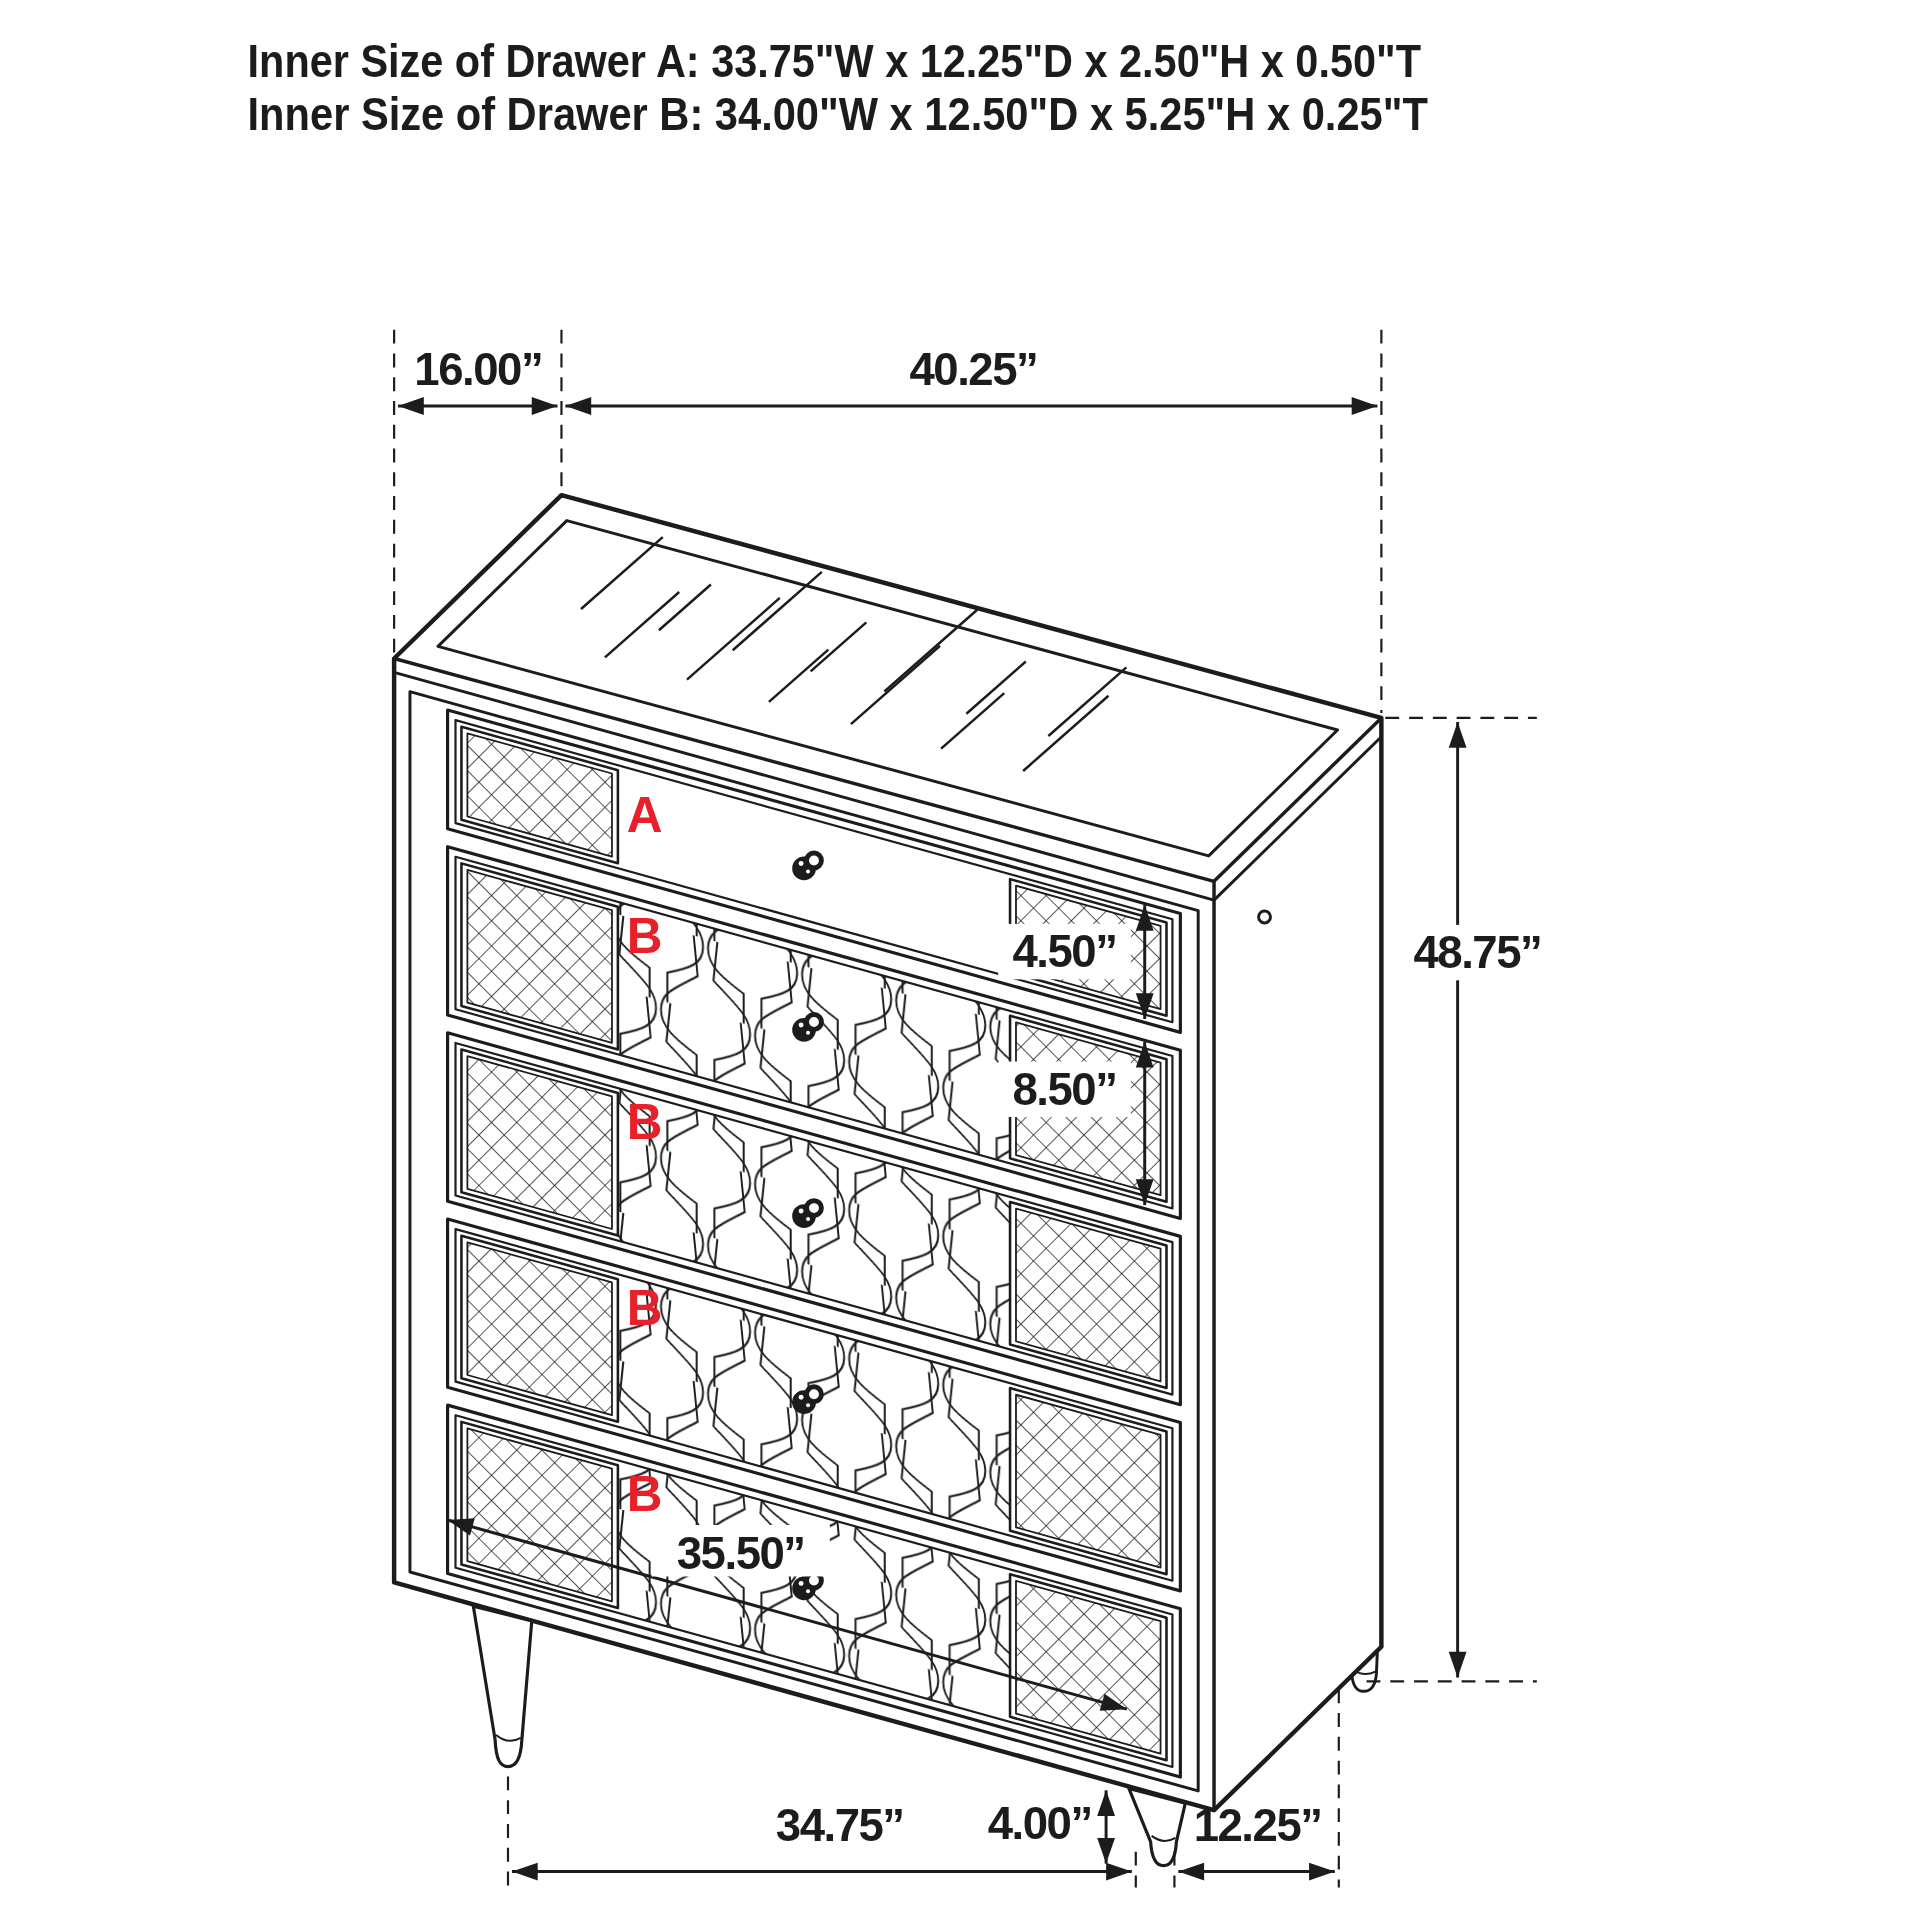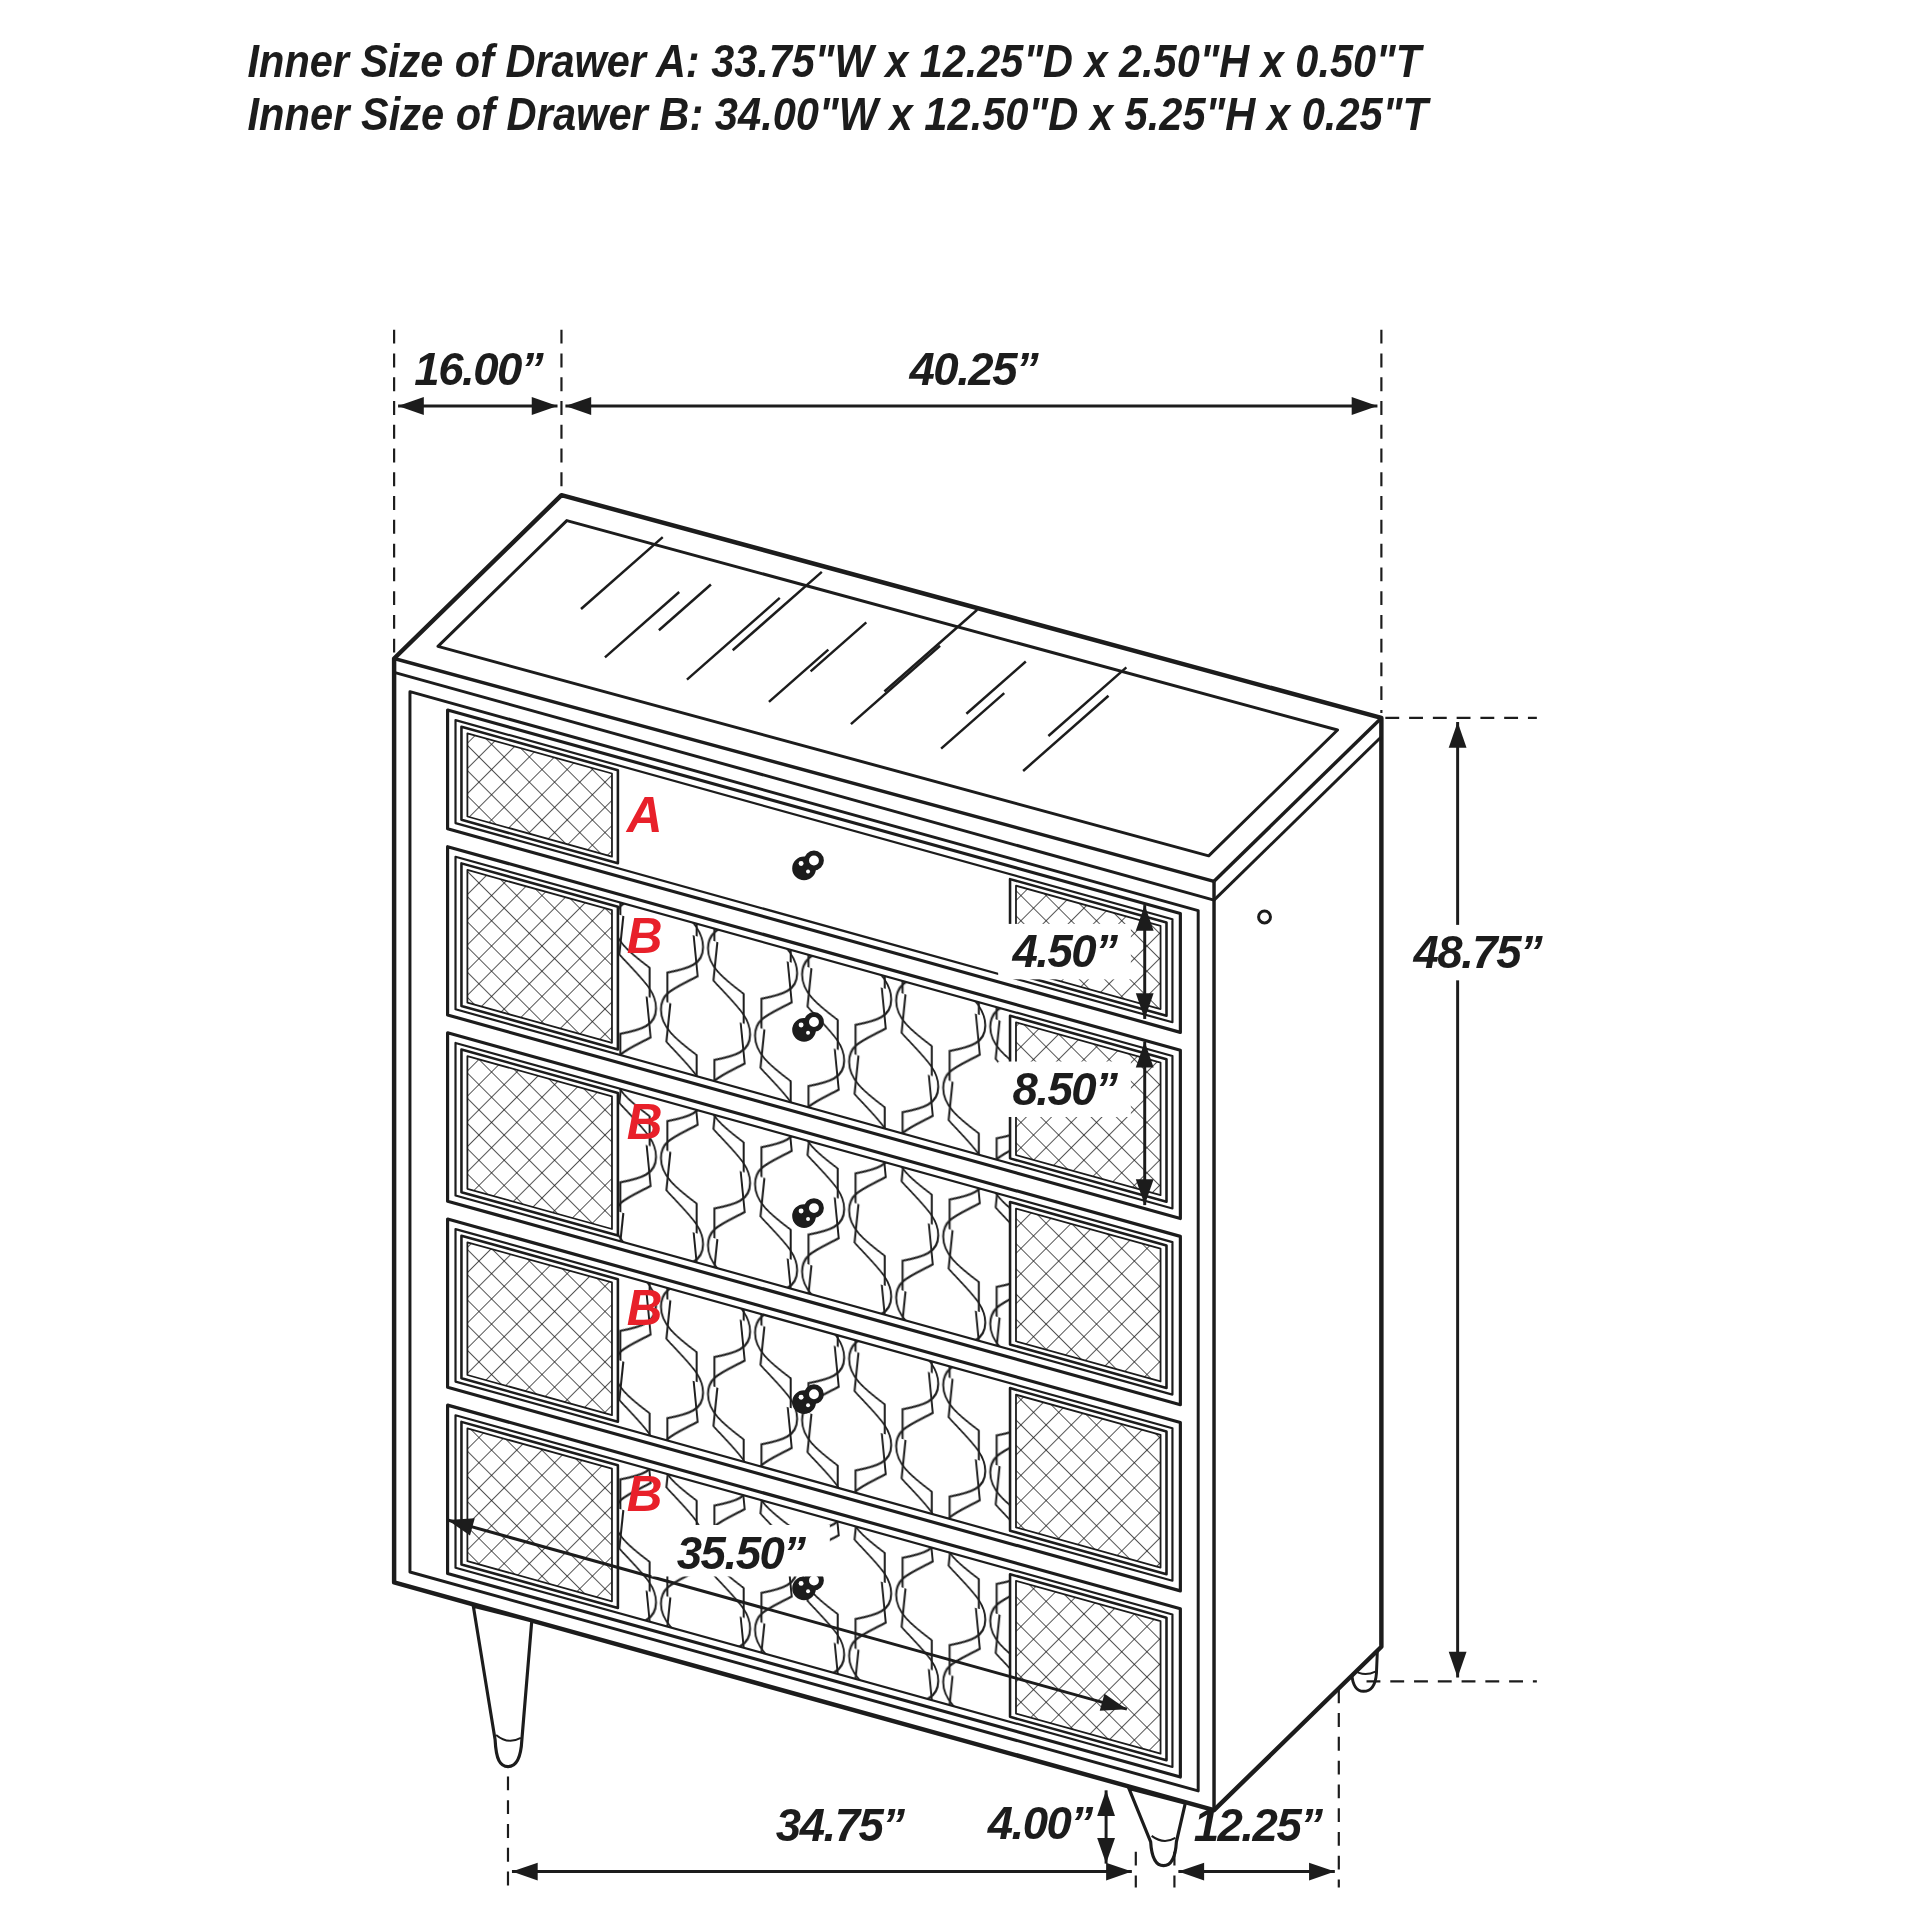--- a/index.html
+++ b/index.html
@@ -1,16 +1,16 @@
 <!DOCTYPE html>
 <html style="--line: #1c1c1c; --red: #e8202a;"><head>
 <meta charset="utf-8">
 <style>
   html,body{margin:0;padding:0;background:#fff;}
-  #stage{width:1927px;height:1927px;position:relative;background:#fff;font-style:italic;}
+  #stage{width:1927px;height:1927px;position:relative;background:#fff;}
   svg{display:block;}
   text{font-family:"Liberation Sans","DejaVu Sans",sans-serif;font-weight:bold;fill:var(--line,#1c1c1c);}
   .ttl{font-size:47px;}
   .dim{font-size:46px;text-anchor:middle;letter-spacing:-1.5px;}
   .red{font-size:50px;text-anchor:middle;fill:var(--red,#e8202a);}
   .ph{stroke:var(--line,#1c1c1c);stroke-width:1.5;fill:none;}
   .pb{stroke:var(--line,#1c1c1c);stroke-width:2;fill:none;}
   .lbl-bg{fill:#fff;}
 </style>
 </head>

